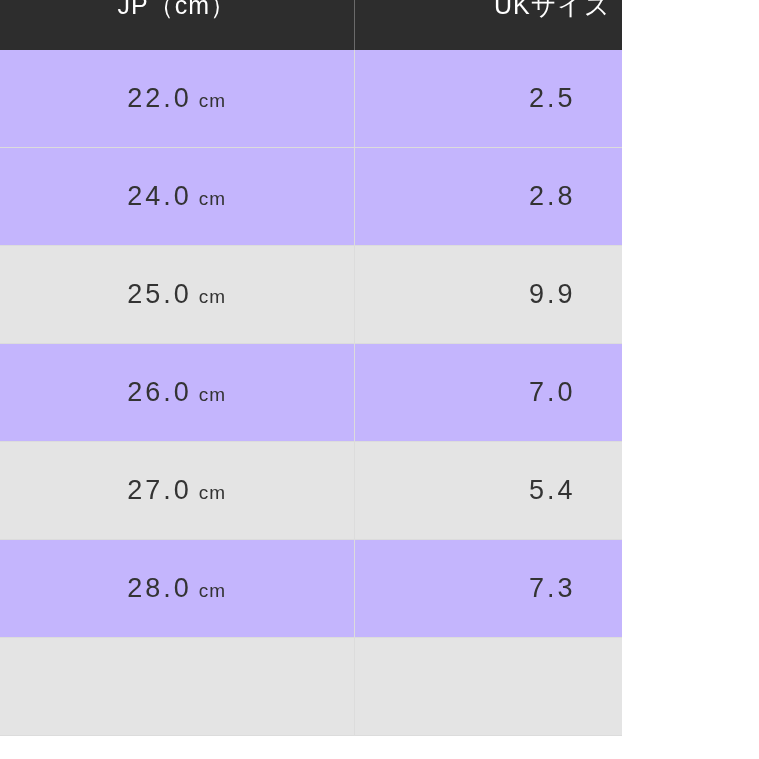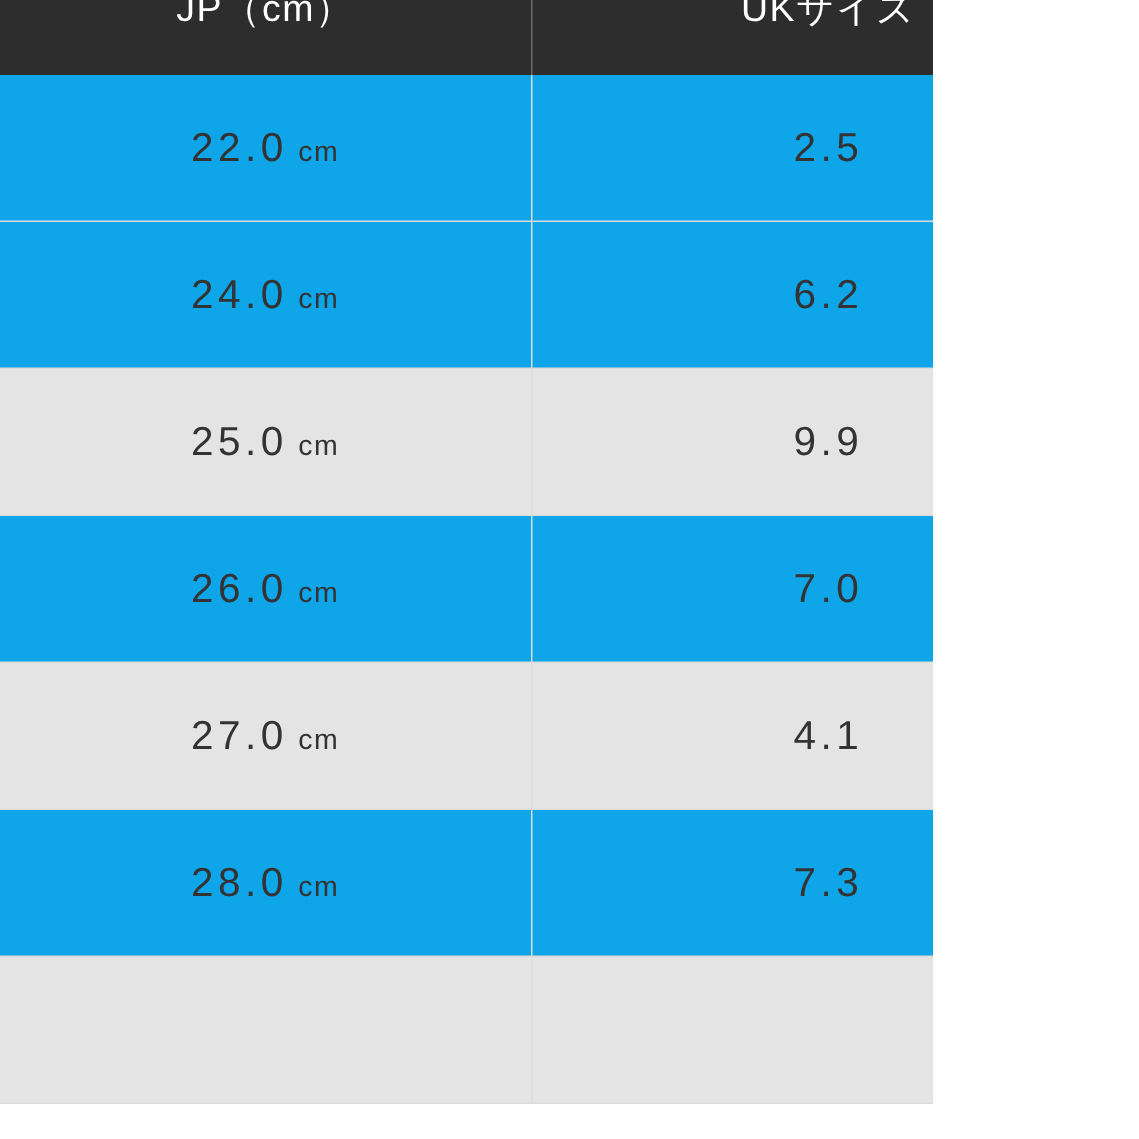--- a/index.html
+++ b/index.html
@@ -63,21 +63,21 @@
     font-size: 27px;
     letter-spacing: 3px;
     border-bottom: 1px solid #dcdcdc;
     border-right: 1px solid #dcdcdc;
     white-space: nowrap;
   }
   tbody td.cell-uk {
     border-right: none;
   }
 
-  tbody tr.row-odd  { background: #0ea5e9; }
+  tbody tr.row-odd  { background: #c4b5fd; }
   tbody tr.row-even { background: #e4e4e4; }
 
   .unit {
     font-size: 19px;
     letter-spacing: 1px;
     margin-left: 7px;
   }
 </style>
 </head>
 <body>
@@ -98,33 +98,33 @@
     </thead>
 
     <tbody id="size-table-body">
 
     <tr class="row-odd">
           <td class="cell-jp">22.0<span class="unit">cm</span></td>
           <td class="cell-uk">2.5</td>
         </tr>
         <tr class="row-odd">
           <td class="cell-jp">24.0<span class="unit">cm</span></td>
-          <td class="cell-uk">6.2</td>
+          <td class="cell-uk">2.8</td>
         </tr>
         <tr class="row-even">
           <td class="cell-jp">25.0<span class="unit">cm</span></td>
           <td class="cell-uk">9.9</td>
         </tr>
         <tr class="row-odd">
           <td class="cell-jp">26.0<span class="unit">cm</span></td>
           <td class="cell-uk">7.0</td>
         </tr>
         <tr class="row-even">
           <td class="cell-jp">27.0<span class="unit">cm</span></td>
-          <td class="cell-uk">4.1</td>
+          <td class="cell-uk">5.4</td>
         </tr>
         <tr class="row-odd">
           <td class="cell-jp">28.0<span class="unit">cm</span></td>
           <td class="cell-uk">7.3</td>
         </tr>
         <tr class="row-even">
           <td class="cell-jp"></td>
           <td class="cell-uk"></td>
         </tr>
       </tbody>

